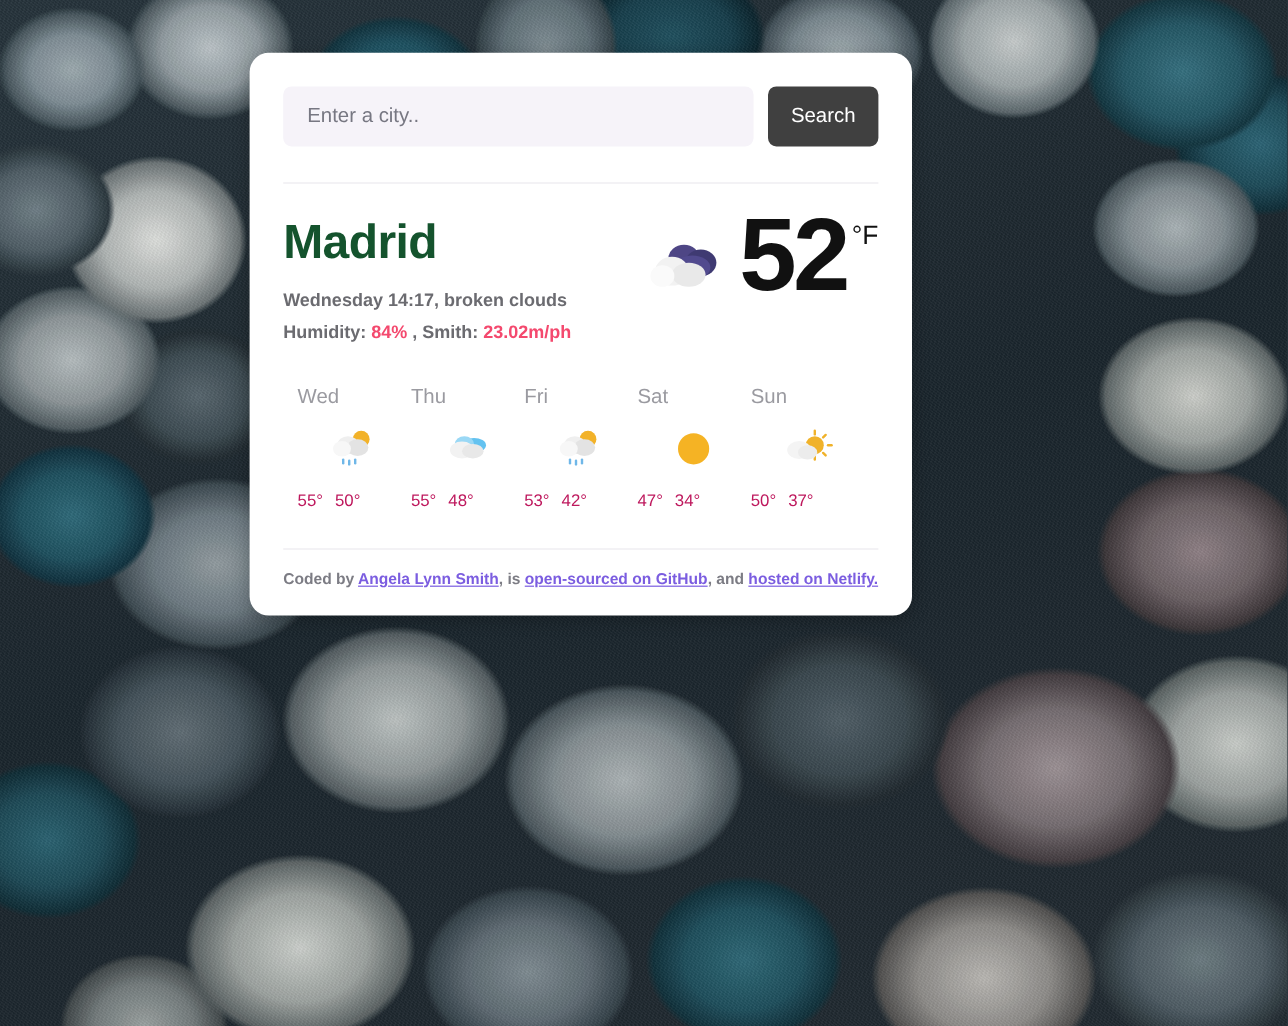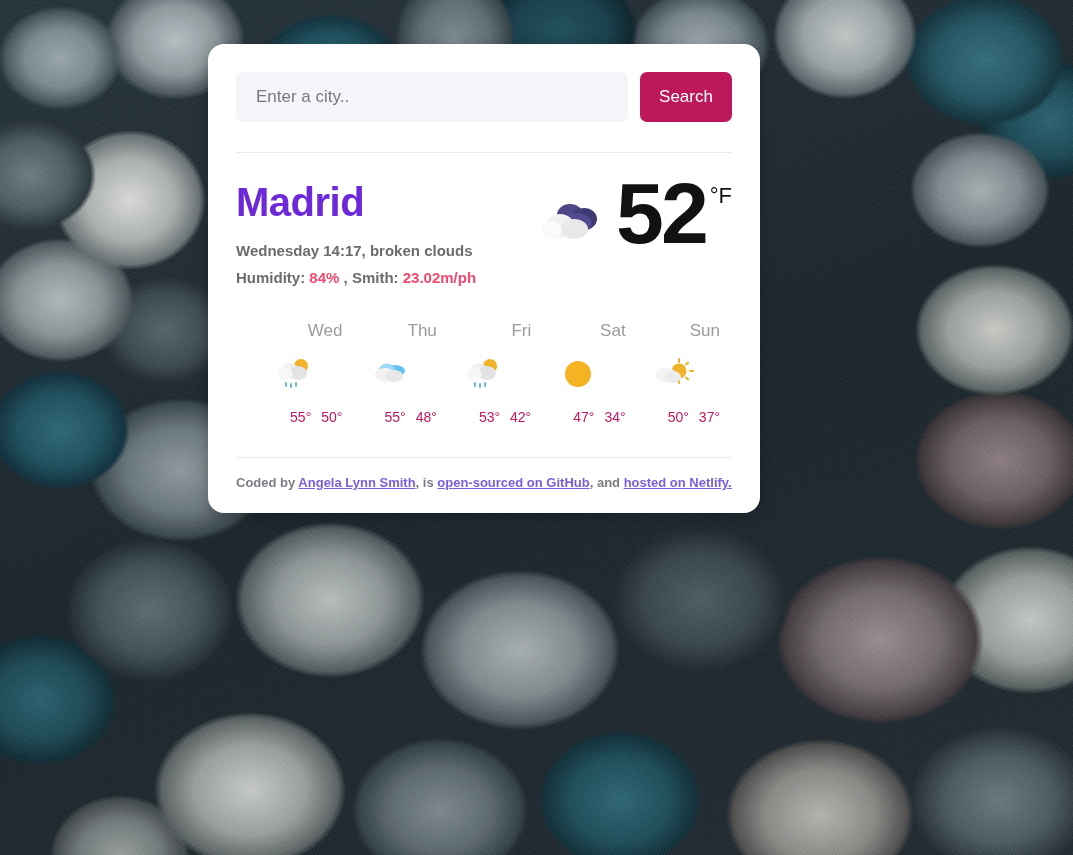--- a/index.html
+++ b/index.html
@@ -84,21 +84,21 @@
     background: #f6f3f9;
     border-radius: 7px;
     padding: 0 20px;
     font-size: 17px;
     font-family: "Liberation Sans", sans-serif;
     color: #333;
   }
   .search-input::placeholder { color: #777782; }
   .search-btn {
     width: 92px; height: 50px;
-    background: #be185d;
+    background: #404040;
     color: #ffffff;
     border: none;
     border-radius: 7px;
     font-size: 17px;
     font-family: "Liberation Sans", sans-serif;
     cursor: pointer;
   }
 
   .divider {
     height: 1px;
@@ -109,21 +109,21 @@
   
   .current {
     display: flex;
     align-items: flex-start;
     justify-content: space-between;
     padding: 28px 0 0 0;
   }
   .city {
     font-size: 40px;
     font-weight: bold;
-    color: #6d28d9;
+    color: #14532d;
     letter-spacing: -0.5px;
     margin: 0 0 18px 0;
     line-height: 1.05;
   }
   .meta-line {
     font-size: 15px;
     font-weight: bold;
     color: #6b6b70;
     margin-bottom: 7px;
     line-height: 1.3;
@@ -141,21 +141,21 @@
     letter-spacing: -3px;
   }
   .unit { font-size: 22px; font-weight: normal; color: #111; margin-top: 8px; }
 
   
   .forecast {
     display: flex;
     justify-content: space-between;
     padding: 34px 12px 0 12px;
   }
-  .fc-day { width: 118px; text-align: right; }
+  .fc-day { width: 118px; text-align: left; }
   .fc-name { font-size: 17px; color: #9a9aa0; margin-bottom: 14px; }
   .fc-icon { height: 40px; display:flex; align-items:center; justify-content:center; margin-bottom: 14px; }
   .fc-temps { font-size: 14px; color: #be185d; }
   .fc-temps .lo { margin-left: 10px; }
 
   .divider-bottom { height: 1px; background: #eceaee; margin-top: 32px; }
 
   footer {
     font-size: 13px;
     color: #7c7c84;

